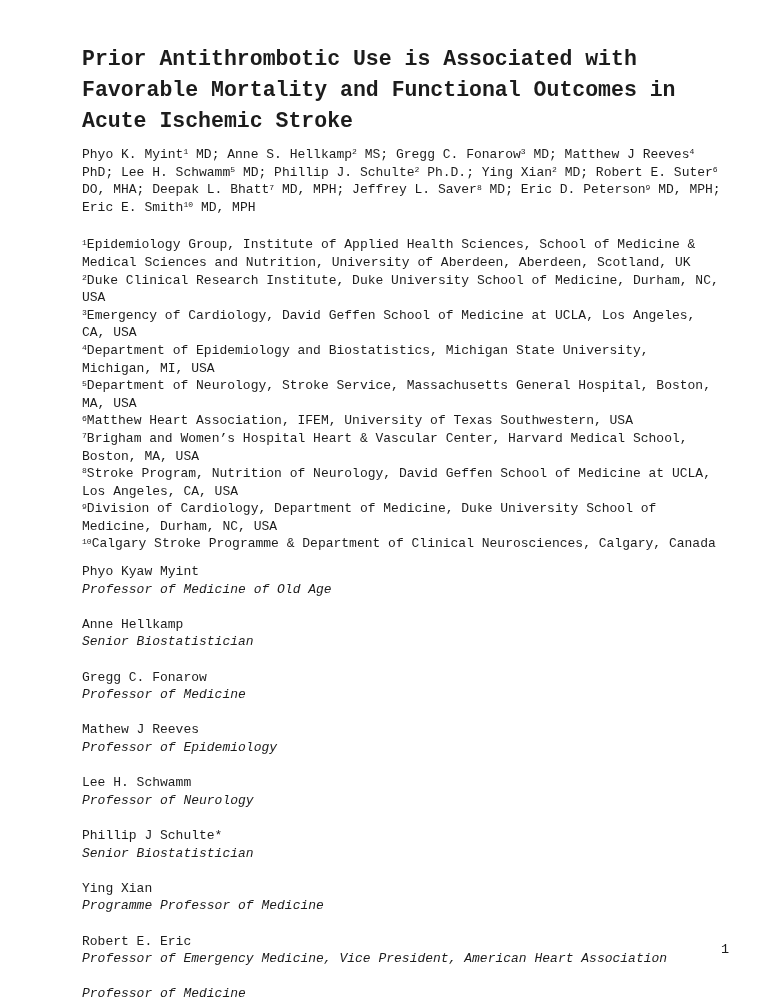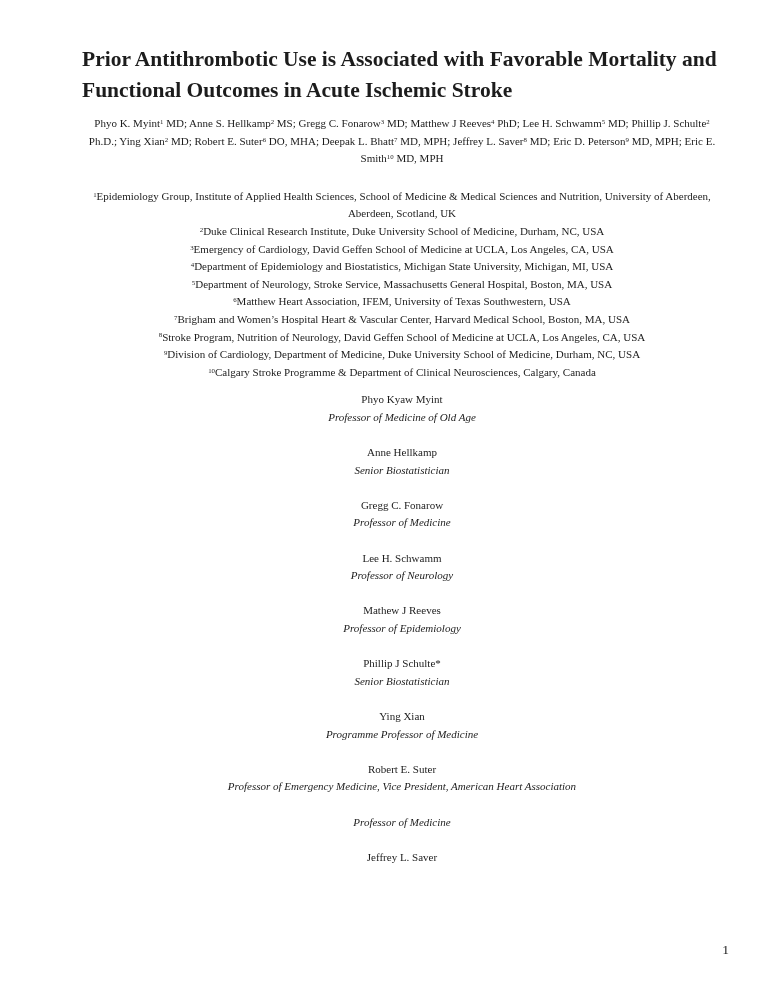--- a/index.html
+++ b/index.html
@@ -10,33 +10,33 @@
     position: relative;
     font-family: "Liberation Serif", "DejaVu Serif", serif;
     color: #1c1c1c;
     overflow: hidden;
   }
   .page {
     position: absolute;
     inset: 0;
     background: #ffffff;
     padding: 44px 51px 0 82px;
+    font-family: Liberation Mono, monospace;
   }
   .title {
     font-size: 21.5px;
     line-height: 31px;
     font-weight: bold;
     max-width: 640px;
     margin-bottom: 9px;
   }
   .body-text {
-    font-size: 11px;
+    font-size: 13px;
     line-height: 17.6px;
     max-width: 640px;
-    text-align: center;
   }
   .byline { margin-bottom: 20px; }
   sup {
     font-size: 0.62em;
     line-height: 0;
     vertical-align: baseline;
     position: relative;
     top: -0.45em;
   }
   .affiliations { margin-bottom: 10px; }
@@ -80,37 +80,37 @@
       </div>
       <div class="bio">
         <div class="bio-name">Anne Hellkamp</div>
         <div class="bio-role">Senior Biostatistician</div>
       </div>
       <div class="bio">
         <div class="bio-name">Gregg C. Fonarow</div>
         <div class="bio-role">Professor of Medicine</div>
       </div>
       <div class="bio">
+        <div class="bio-name">Mathew J Reeves</div>
+        <div class="bio-role">Professor of Epidemiology</div>
+      </div>
+      <div class="bio">
         <div class="bio-name">Lee H. Schwamm</div>
         <div class="bio-role">Professor of Neurology</div>
-      </div>
-      <div class="bio">
-        <div class="bio-name">Mathew J Reeves</div>
-        <div class="bio-role">Professor of Epidemiology</div>
       </div>
       <div class="bio">
         <div class="bio-name">Phillip J Schulte*</div>
         <div class="bio-role">Senior Biostatistician</div>
       </div>
       <div class="bio">
         <div class="bio-name">Ying Xian</div>
         <div class="bio-role">Programme Professor of Medicine</div>
       </div>
       <div class="bio">
-        <div class="bio-name">Robert E. Suter</div>
+        <div class="bio-name">Robert E. Eric</div>
         <div class="bio-role">Professor of Emergency Medicine, Vice President, American Heart Association</div>
       </div>
       <div class="bio">
         <div class="bio-role">Professor of Medicine</div>
       </div>
       <div class="bio">
         <div class="bio-name">Jeffrey L. Saver</div>
       </div>
     </div>
 

